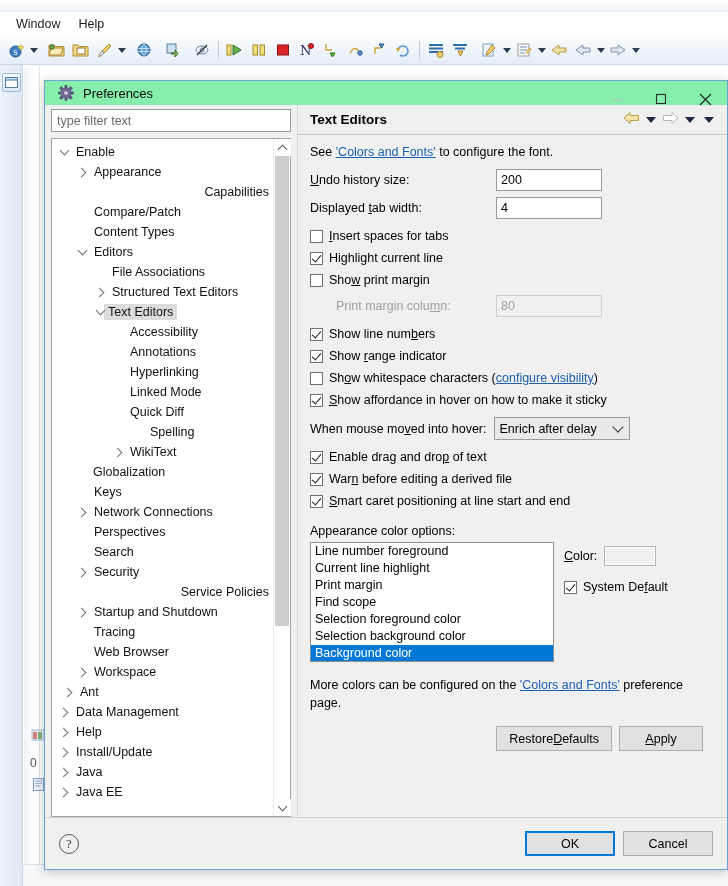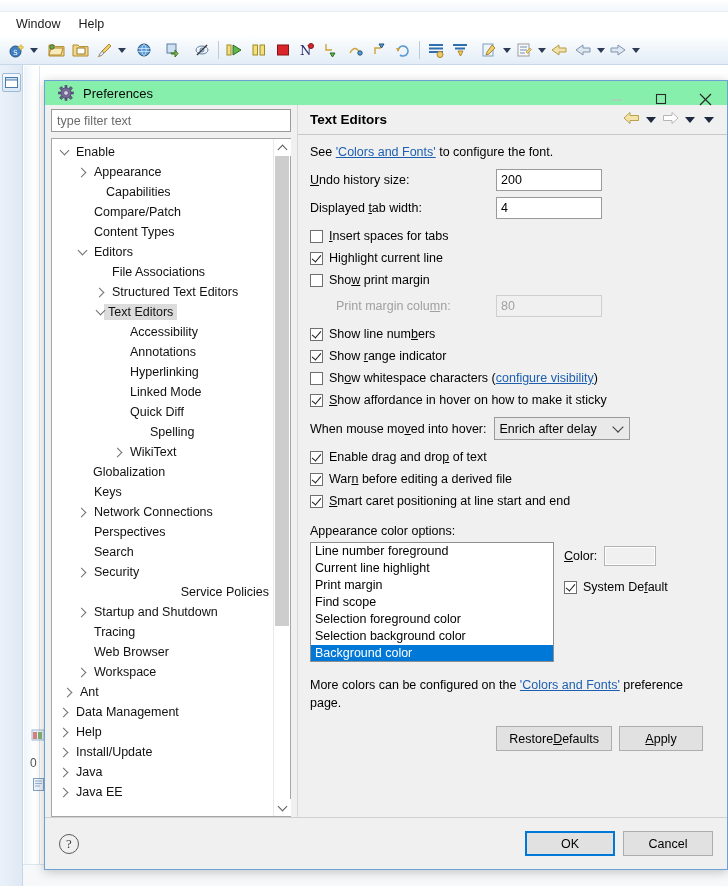--- a/index.html
+++ b/index.html
@@ -539,21 +539,21 @@
                 <span class="chev open"></span>
               </span>
               <span class="tree-label">Enable</span>
             </div>
             <div class="tree-row" style="padding-left: 22px;">
               <span class="tw">
                 <span class="chev"></span>
               </span>
               <span class="tree-label">Appearance</span>
             </div>
-            <div class="tree-row" style="padding-left: 34px;">
+            <div class="tree-row" style="padding-left: 12px; justify-content: space-between;">
               <span class="tw"></span>
               <span class="tree-label">Capabilities</span>
             </div>
             <div class="tree-row" style="padding-left: 22px;">
               <span class="tw"></span>
               <span class="tree-label">Compare/Patch</span>
             </div>
             <div class="tree-row" style="padding-left: 22px;">
               <span class="tw"></span>
               <span class="tree-label">Content Types</span>

